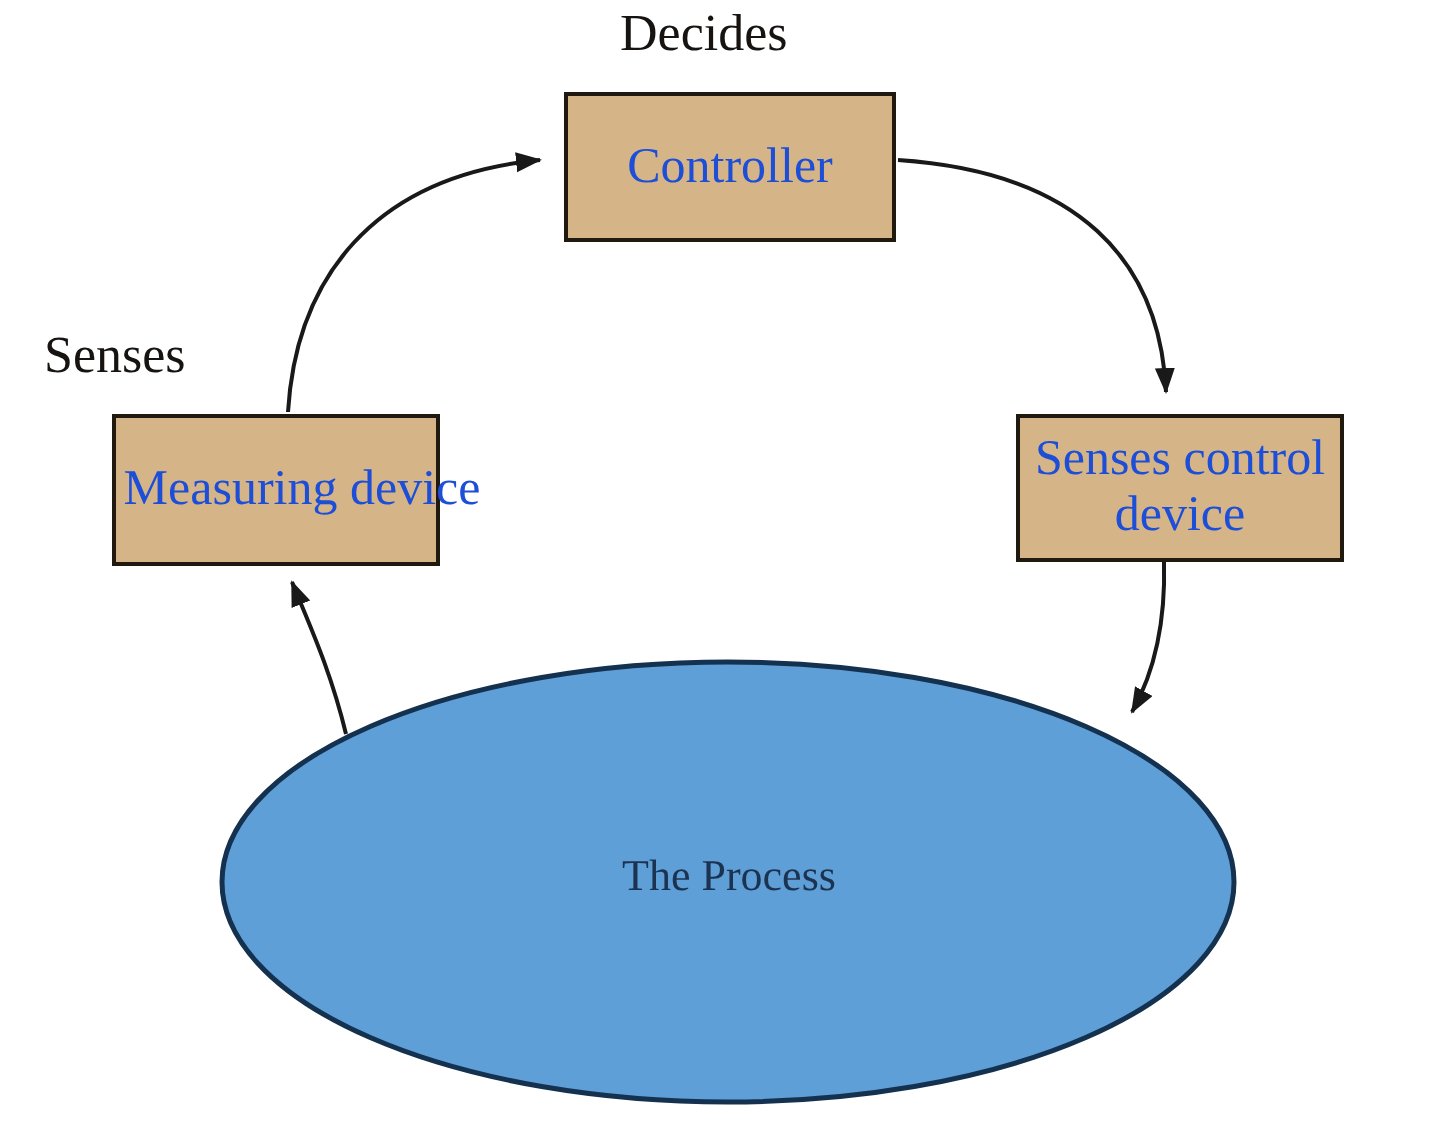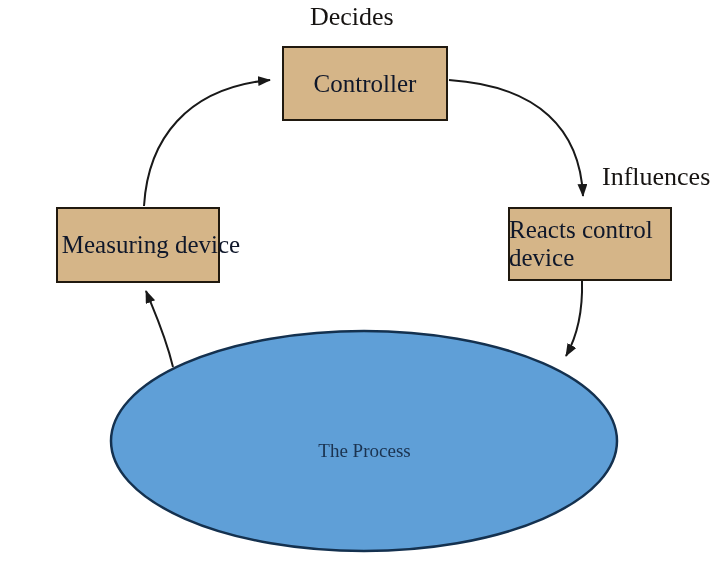--- a/index.html
+++ b/index.html
@@ -26,43 +26,44 @@
     font-size: 26px;
     color: #161311;
     white-space: nowrap;
     line-height: 1.1;
   }
   .box-lbl {
     position: absolute;
     display: flex;
     align-items: center;
     justify-content: center;
+    text-align: center;
     font-size: 25px;
     line-height: 1.12;
-    color: #0f172a;
+    color: #1d4ed8;
   }
   #lbl-decides    { left: 294px; top: 3px; }
   #lbl-senses     { left: 6px;   top: 164px; }
   #lbl-influences { left: 586px; top: 163px; }
   #lbl-reacts     { left: 296px; top: 288px; }
 
   #lbl-controller { left: 267px; top: 47px;  width: 164px; height: 73px; }
   #lbl-measuring  { left: 41px;  top: 208px; width: 188px; height: 74px; }
   #lbl-final      { left: 493px; top: 208px; width: 162px; height: 72px; }
 
   #lbl-process {
     position: absolute;
-    left: 95px; top: 348px;
+    left: 95px; top: 335px;
     width: 507px; height: 220px;
     display: flex;
     align-items: center;
     justify-content: center;
     padding-bottom: 14px;
     box-sizing: border-box;
-    font-size: 19px;
+    font-size: 22px;
     color: #1b3350;
   }
 </style>
 </head>
 <body>
 
 <div class="canvas">
 
   <svg width="720" height="567" viewBox="0 0 720 567">
     <defs>
@@ -83,25 +84,25 @@
 
     <rect x="267" y="47" width="164" height="73" stroke-width="2" fill="#d5b588" stroke="#20190f"></rect>
 
     <rect x="41" y="208" width="162" height="74" stroke-width="2" fill="#d5b588" stroke="#20190f"></rect>
 
     <rect x="493" y="208" width="162" height="72" stroke-width="2" fill="#d5b588" stroke="#20190f"></rect>
   </svg>
 
   <div class="lbl" id="lbl-decides">Decides</div>
 
+  <div class="lbl" id="lbl-senses">Senses</div>
 
-  <div class="lbl" id="lbl-influences">Influences</div>
 
 
   <div class="box-lbl" id="lbl-controller">Controller</div>
 
   <div class="box-lbl" id="lbl-measuring">Measuring device</div>
 
-  <div class="box-lbl" id="lbl-final">Reacts control device</div>
+  <div class="box-lbl" id="lbl-final">Senses control device</div>
 
   <div id="lbl-process">The Process</div>
 
 </div>
 
 </body></html>

